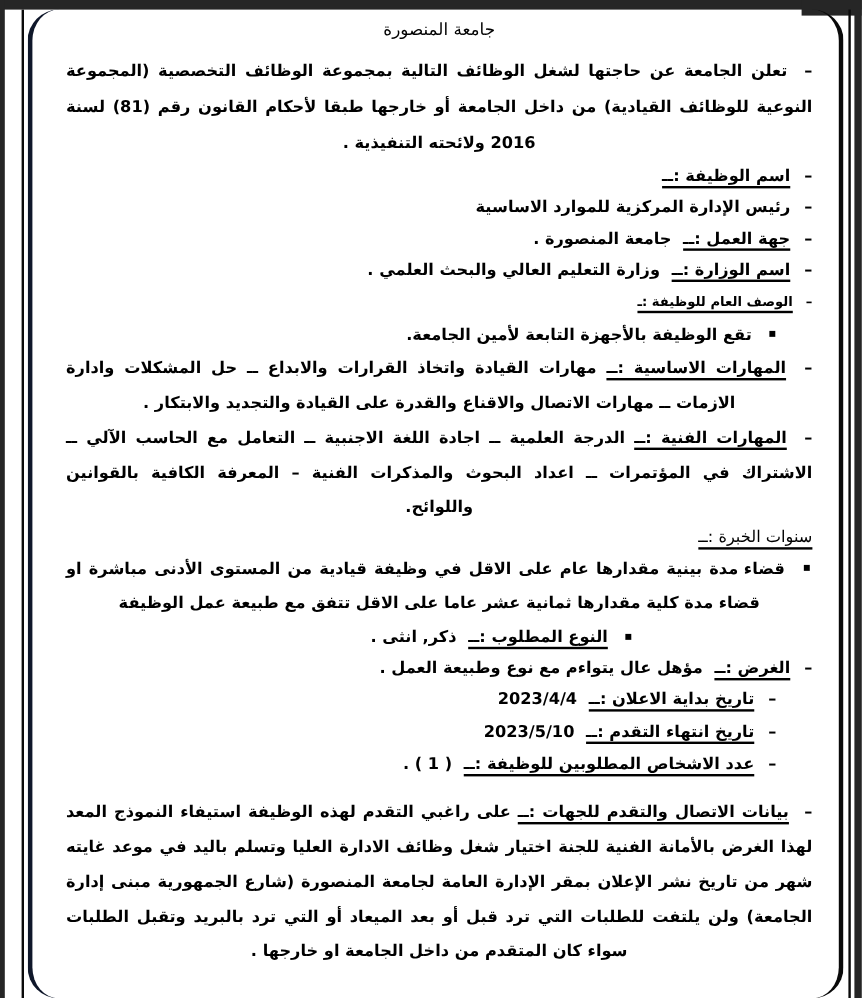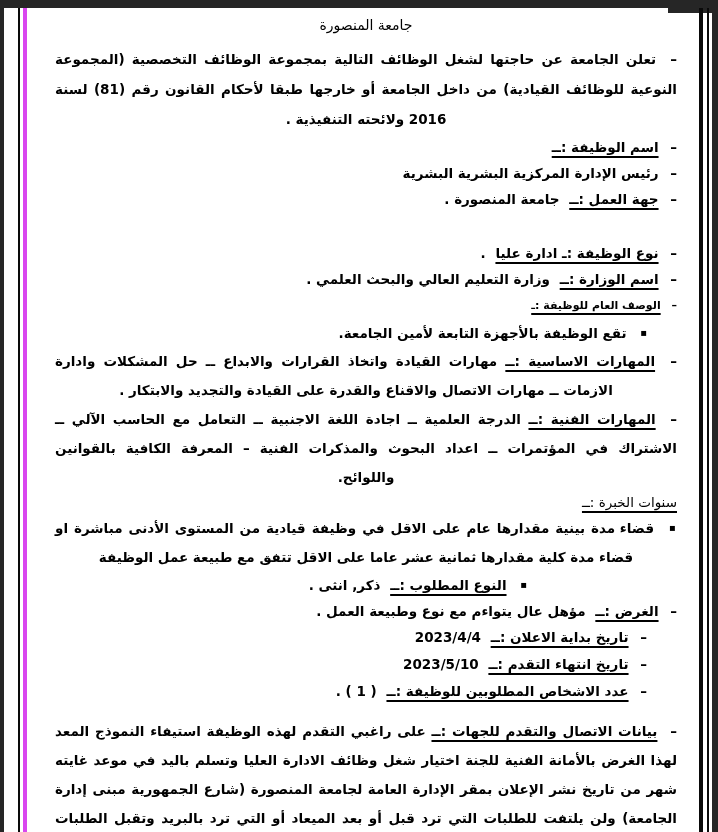--- a/index.html
+++ b/index.html
@@ -12,21 +12,21 @@
   
   .scan-top{position:absolute;top:0;left:0;right:0;height:8px;background:#262626;}
   .scan-left{position:absolute;top:0;left:0;bottom:0;width:4px;background:#262626;}
   .scan-right{position:absolute;top:0;right:0;bottom:0;width:6px;background:#262626;}
   .scan-top-right{position:absolute;top:0;right:0;width:50px;height:13px;background:#262626;}
 
   
   .frame{position:absolute;top:8px;bottom:0;left:18px;right:9px;
          border-left:2px solid #0a0a0a;border-right:2px solid #0a0a0a;}
   .frame-inner{position:absolute;top:0;bottom:0;left:3px;right:4px;
-         border-left:4px solid #d946ef;border-right:4px solid #0a0a0a;}
+         border-left:4px solid #0f172a;border-right:4px solid #0a0a0a;border-radius:26px;}
 
   .content{position:absolute;top:0;bottom:0;right:22px;left:28px;
            font-size:13.5px;font-weight:bold;line-height:26px;}
 
   .h1,.h2{text-align:center;font-weight:normal;font-size:14px;line-height:22px;}
   .h1{margin-top:6px;}
   .h3{text-align:center;font-weight:bold;font-size:14.5px;line-height:24px;}
 
   .para{text-align:justify;text-align-last:center;line-height:30px;}
   .para2{text-align:justify;text-align-last:center;line-height:29px;}
@@ -65,34 +65,29 @@
         <span class="m">–</span>
         <span>تعلن الجامعة عن حاجتها لشغل الوظائف التالية بمجموعة الوظائف التخصصية (المجموعة النوعية للوظائف القيادية) من داخل الجامعة أو خارجها طبقا لأحكام القانون رقم (81) لسنة 2016 ولائحته التنفيذية .</span>
       </div>
 
       <div class="item">
         <span class="m">–</span>
         <span class="u">اسم الوظيفة :ــ</span>
       </div>
       <div class="item">
         <span class="m">–</span>
-        <span>رئيس الإدارة المركزية البشرية البشرية</span>
+        <span>رئيس الإدارة المركزية للموارد الاساسية</span>
       </div>
 
       <div class="item mt10">
         <span class="m">–</span>
         <span class="u">جهة العمل :ــ</span>
         <span class="val">جامعة المنصورة .</span>
       </div>
 
-      <div class="item mt28">
-        <span class="m">–</span>
-        <span class="u">نوع الوظيفة :ـ ادارة عليا</span>
-        <span class="val">.</span>
-      </div>
 
       <div class="item">
         <span class="m">–</span>
         <span class="u">اسم الوزارة :ــ</span>
         <span class="val">وزارة التعليم العالي والبحث العلمي .</span>
       </div>
 
       <div class="item desc-head">
         <span class="m">–</span>
         <span class="u">الوصف العام للوظيفة :ـ</span>

